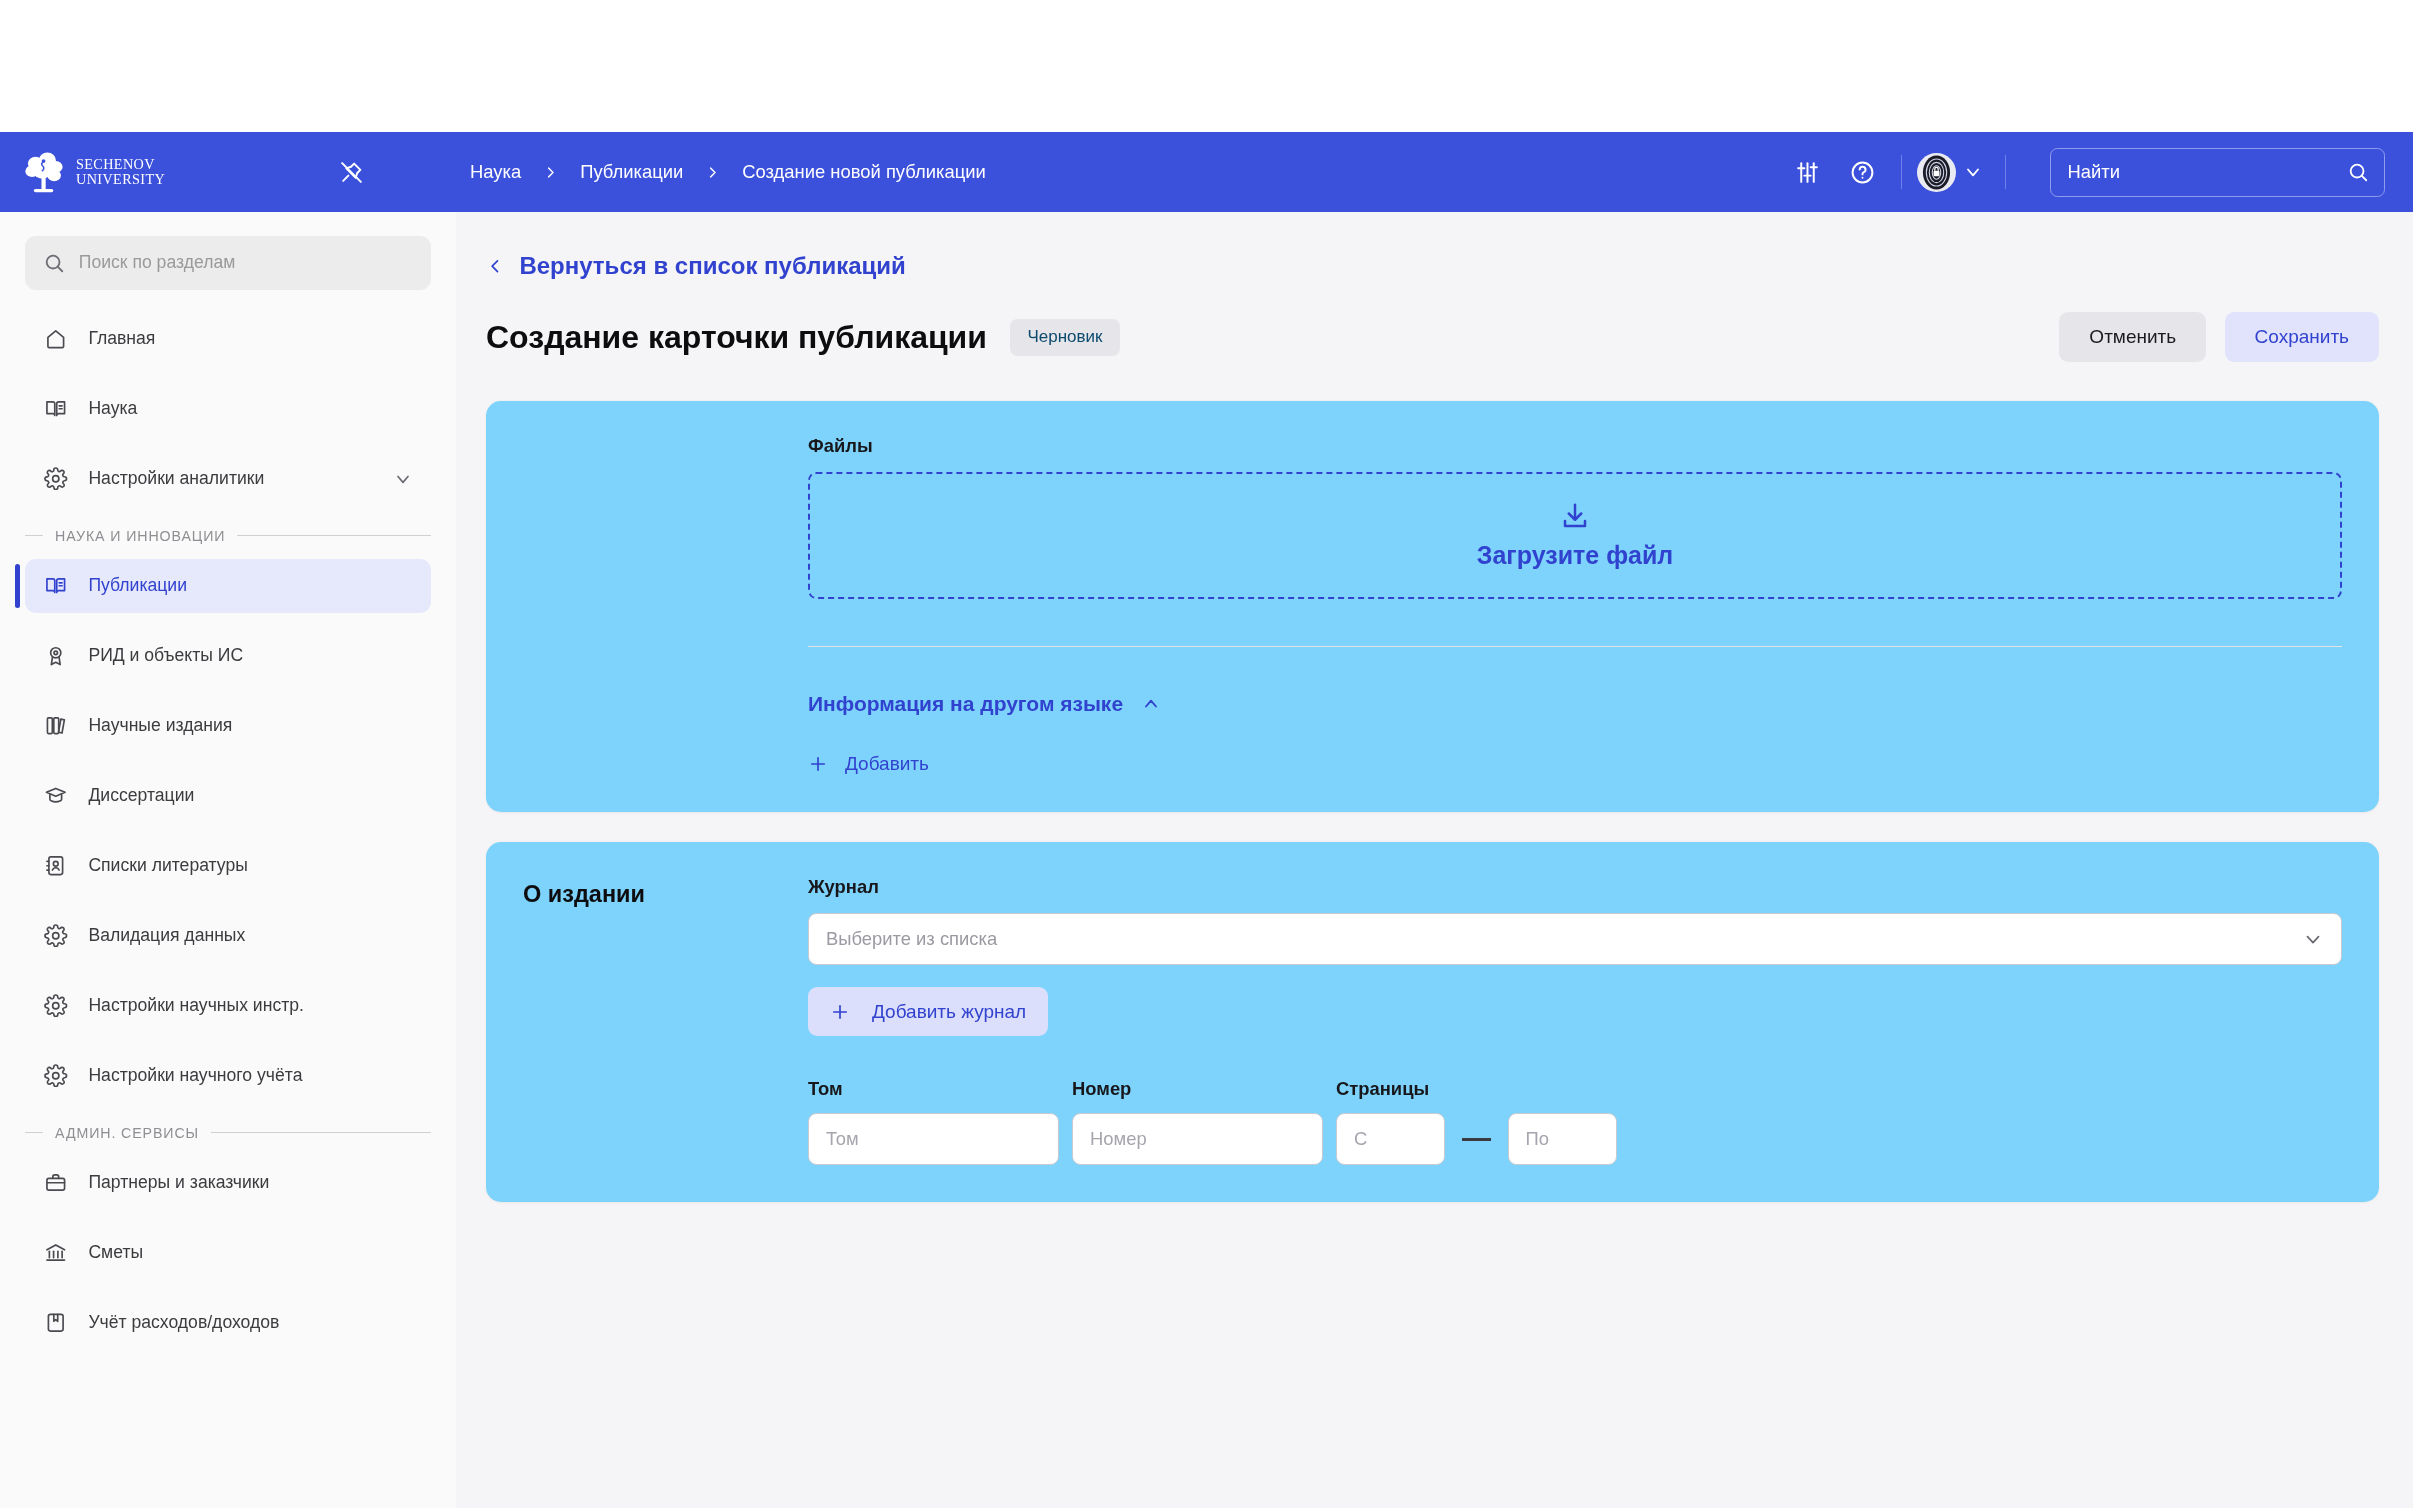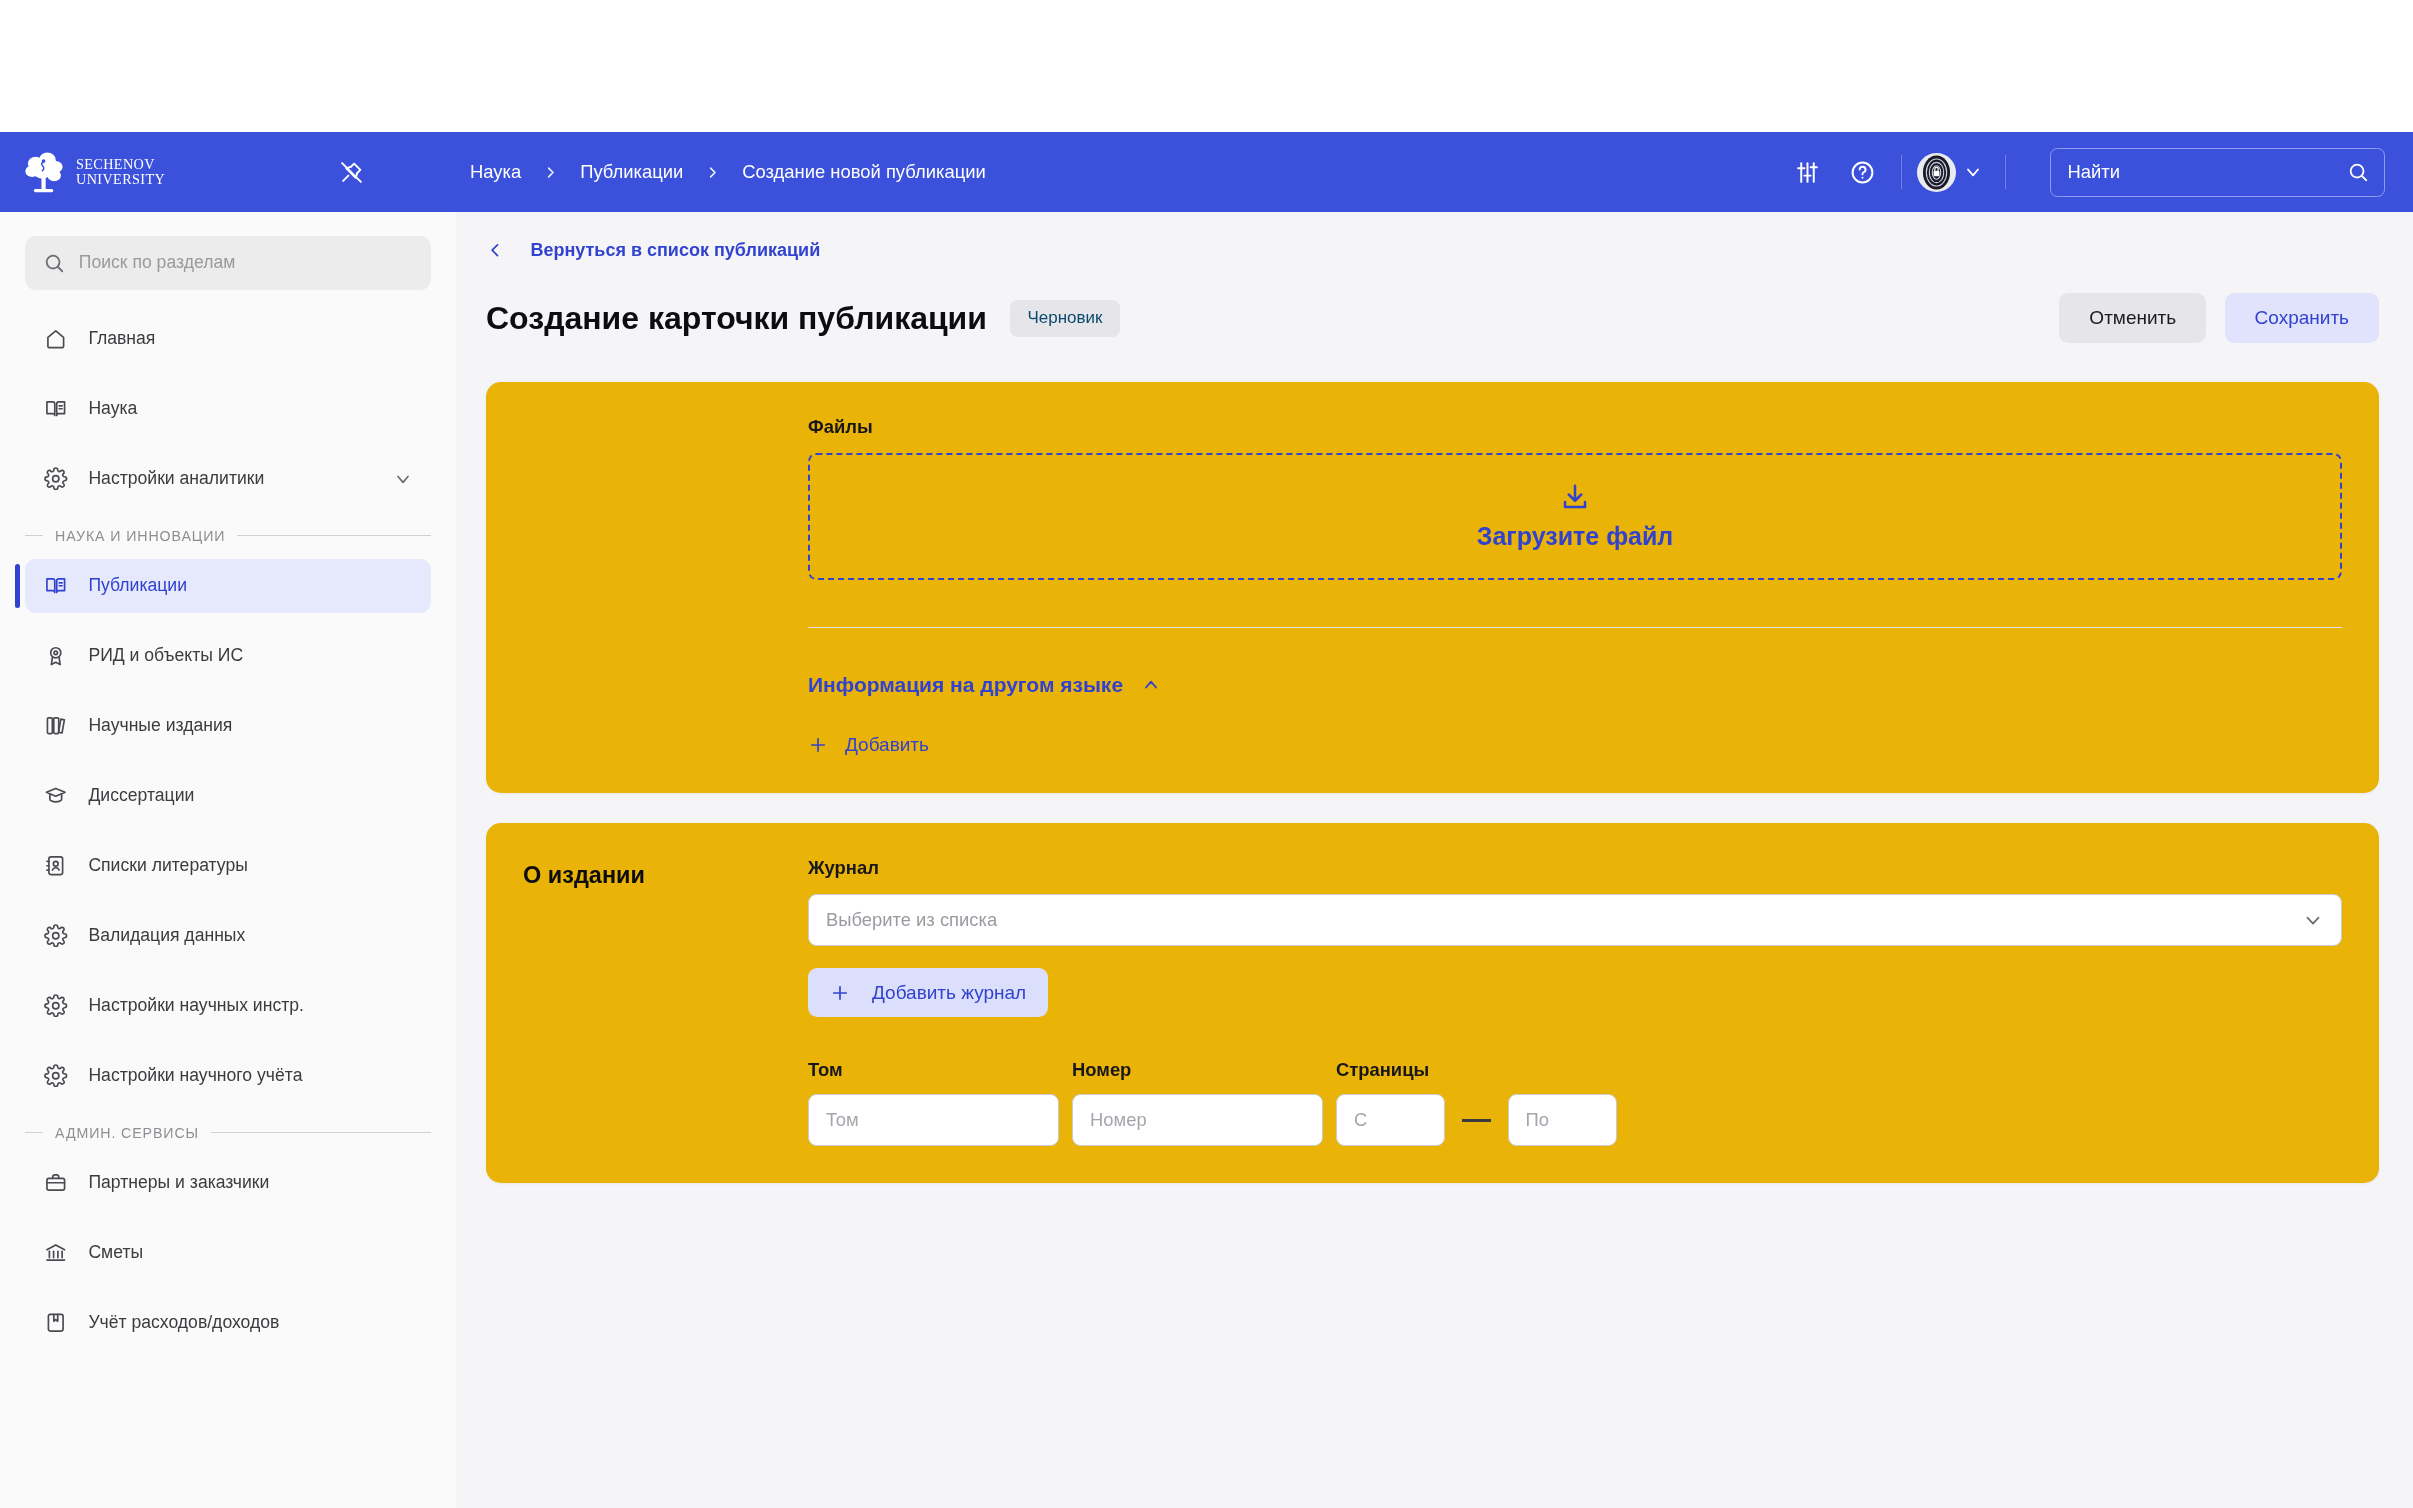--- a/index.html
+++ b/index.html
@@ -138,23 +138,23 @@
   }
   .group-label .dash-l { width: 18.4px; height: 0.8px; background: #cfcfd4; flex: none; }
   .group-label .dash-r { flex: 1; height: 0.8px; background: #cfcfd4; }
 
   
   .main {
     flex: 1; background: #f5f5f7;
     overflow: hidden; position: relative;
   }
   .back-link {
-    display: flex; align-items: center; gap: 26px;
-    color: #3142cf; font-size: 18px; font-weight: bold;
-    margin: 28px 0 0 30px; cursor: pointer; width: max-content;
+    display: flex; align-items: center; gap: 15px;
+    color: #3142cf; font-size: 24px; font-weight: bold;
+    margin: 40px 0 0 30px; cursor: pointer; width: max-content;
   }
   .page-head {
     display: flex; align-items: center;
     margin: 32px 0 0 30px;
     padding-right: 34px;
   }
   .page-title { font-size: 32px; font-weight: bold; color: #0d0d0f; white-space: nowrap; }
   .badge {
     margin-left: 23.5px;
     background: #e6e6ea; color: #0c4a6e;
@@ -165,21 +165,21 @@
   .btn {
     border: none; border-radius: 9.2px;
     font-size: 19px; font-family: inherit;
     padding: 14.2px 30px; cursor: pointer; white-space: nowrap;
   }
   .btn-secondary { background: #e6e6ea; color: #1b1b20; }
   .btn-primary { background: #e0e3fb; color: #3142cf; }
 
   
   .card {
-    background: #eab308;
+    background: #7dd3fc;
     border-radius: 15px;
     margin: 0 34px 0 30px;
     box-shadow: 0 0.8px 2.5px rgba(16,18,40,.06);
     display: flex;
     padding: 34px 37px 37px 37px;
   }
   .card-label-col { width: 285px; flex: none; padding-top: 5px; }
   .card-label { font-size: 23.5px; font-weight: bold; color: #0d0d0f; }
   .card-body { flex: 1; min-width: 0; }
 

